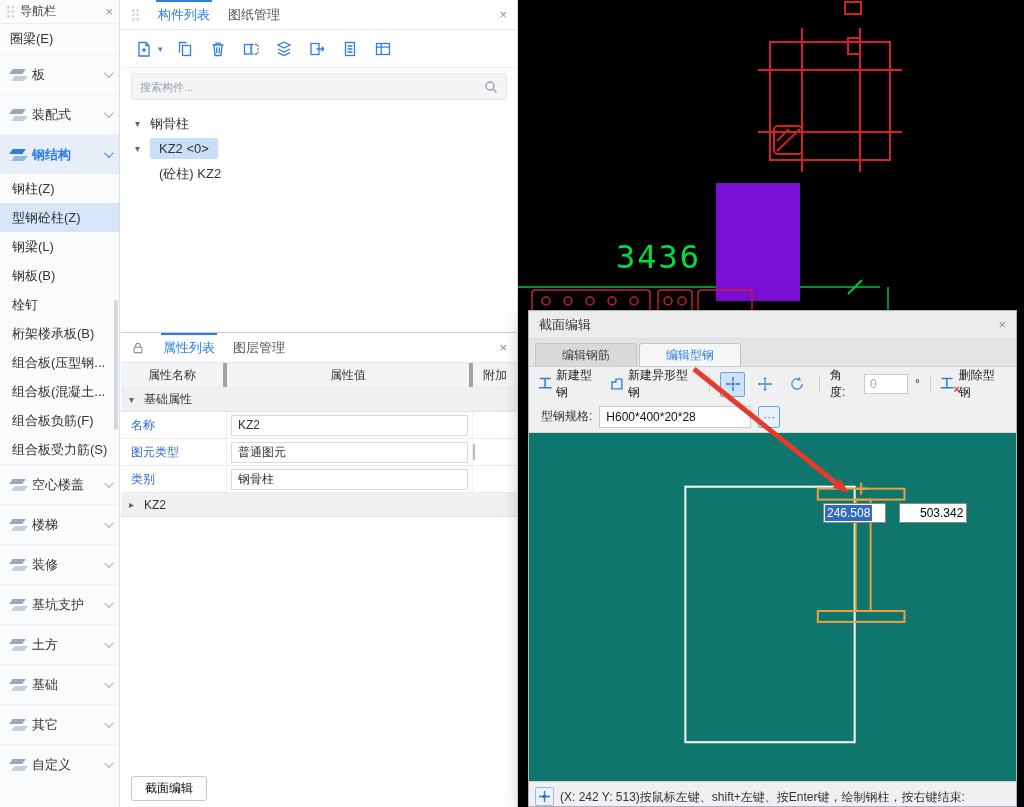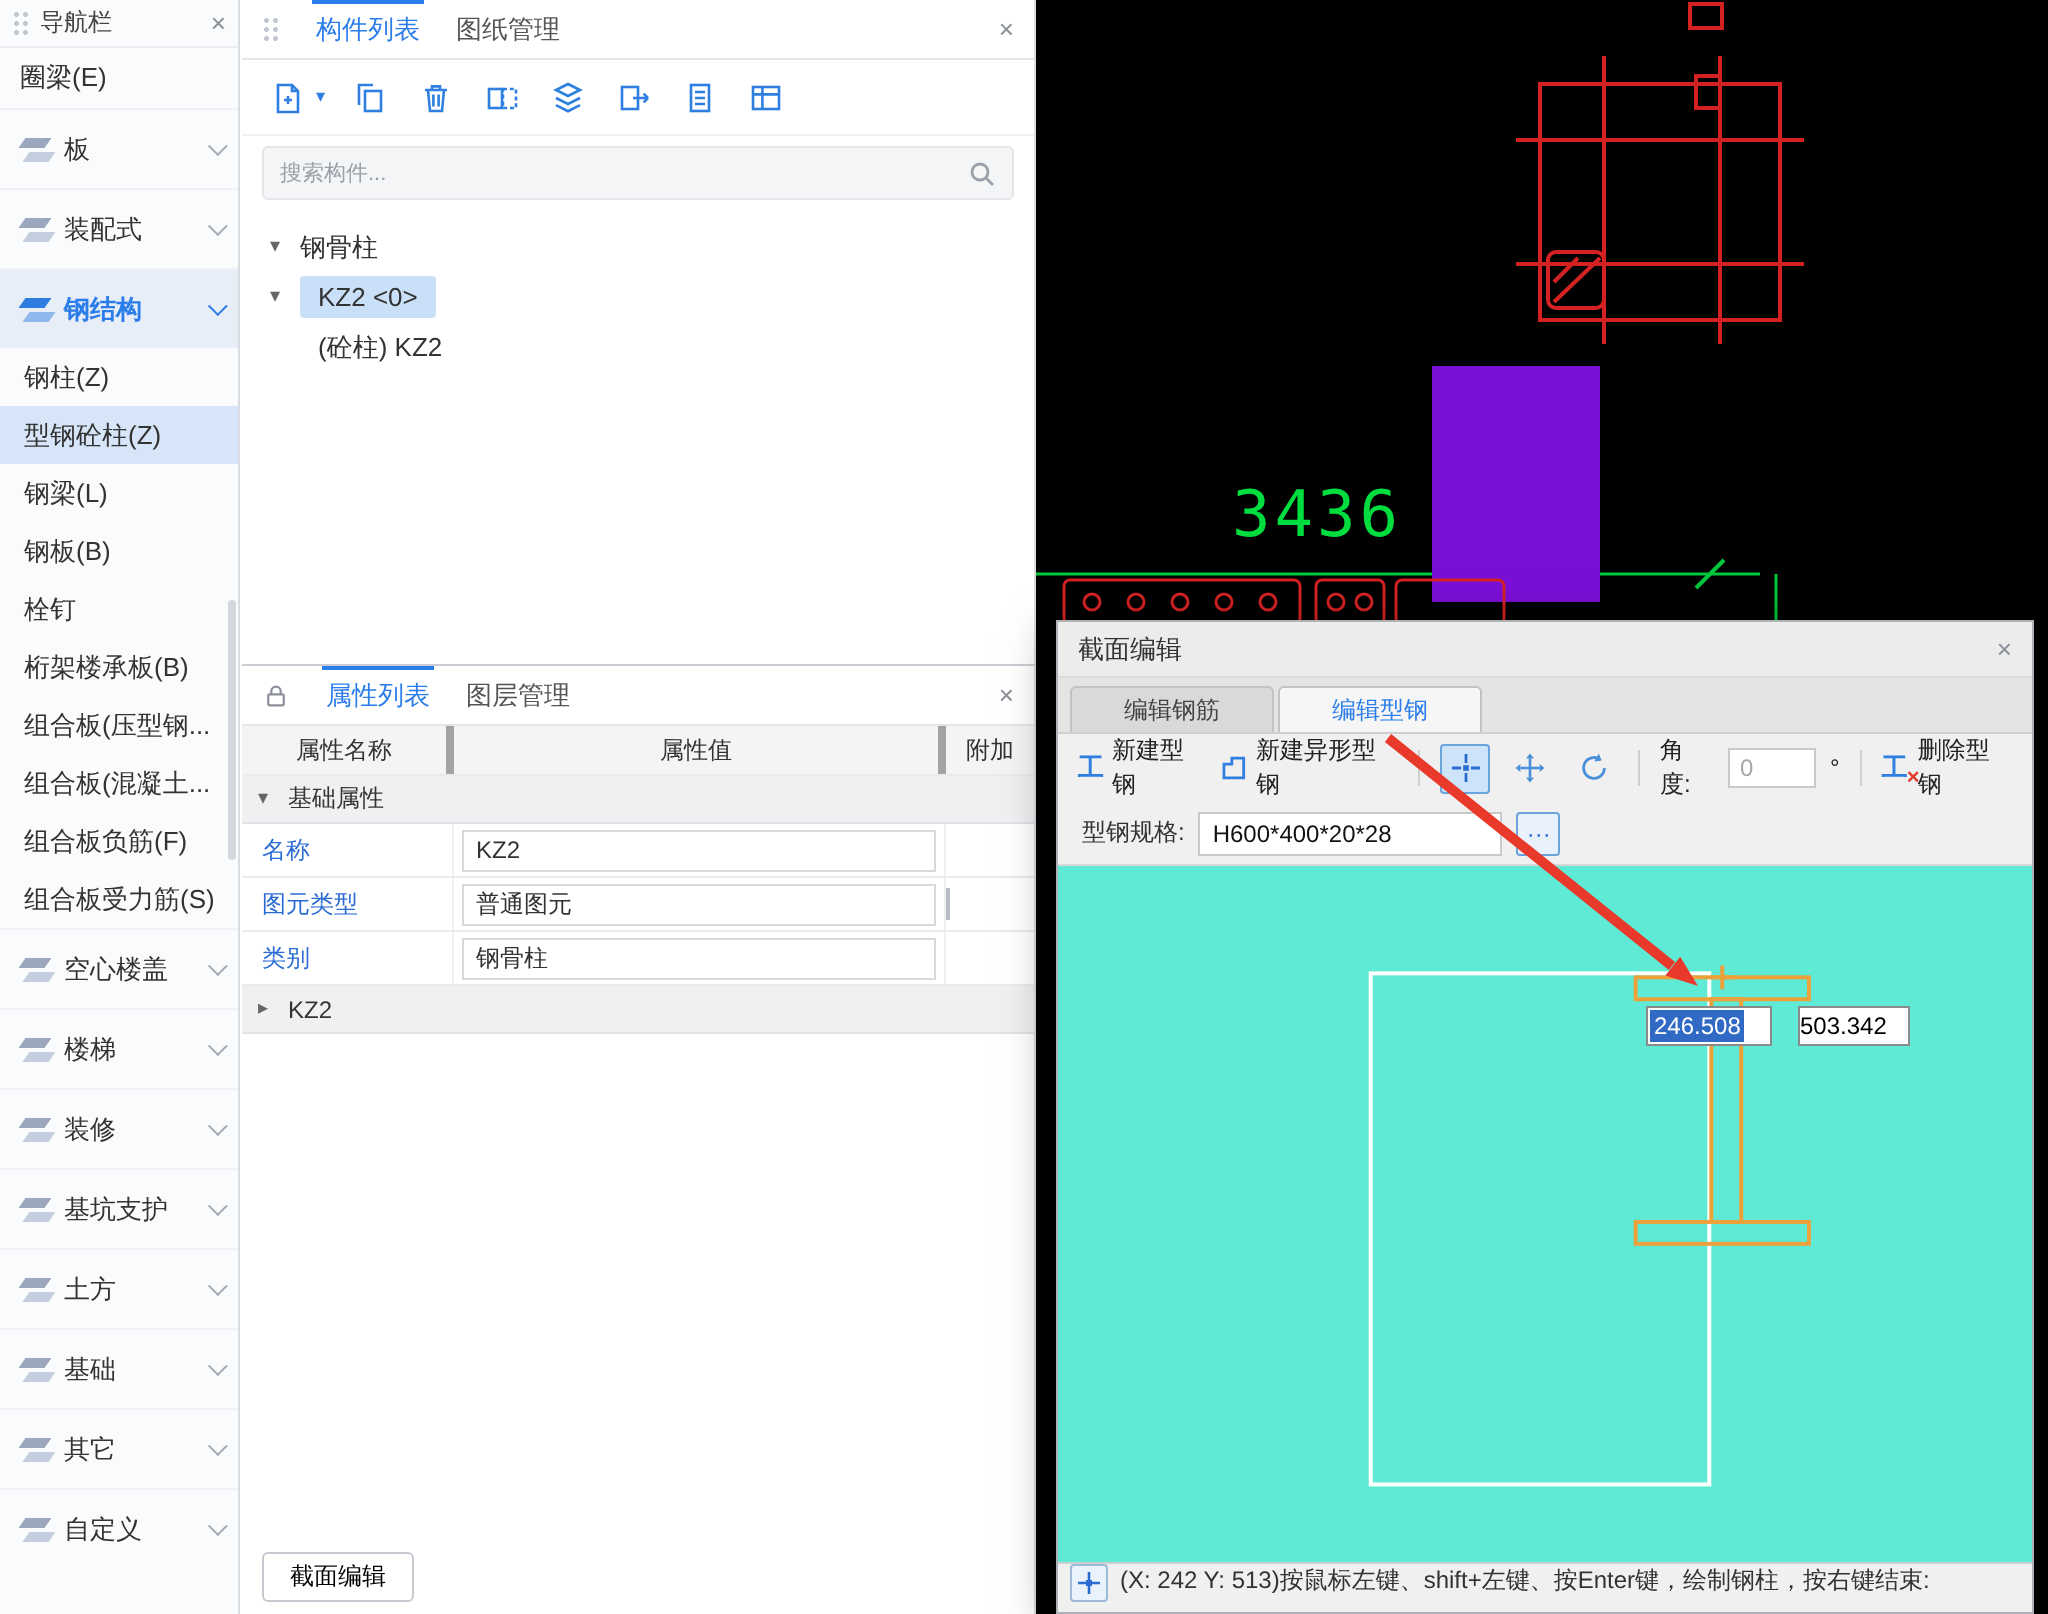--- a/index.html
+++ b/index.html
@@ -75,27 +75,27 @@
   .vsep{width:1px;height:18px;background:#cfcfcf;margin:0 3px}
   .tbtn{width:25px;height:25px;display:flex;align-items:center;justify-content:center;border:1px solid transparent;cursor:pointer;flex:none}
   .tbtn.on{background:#cde3f8;border-color:#6ba3dd;border-radius:2px}
   .tbtn svg{width:16px;height:16px}
   .angle-in{width:44px;height:20px;border:1px solid #c9c9c9;background:#fff;color:#a7a7a7;font-size:12px;padding:0 5px;outline:none}
   .delico{position:relative;color:#2e7fe0;font-weight:bold;font-size:13px;margin-right:1px}
   .delico em{position:absolute;right:-6px;bottom:-2px;font-style:normal;color:#e03a2a;font-size:11px;font-weight:bold}
   .dlg-spec{height:32px;display:flex;align-items:center;gap:7px;padding:0 12px;font-size:12px;border-bottom:1px solid #d8d8d8}
   .spec-in{width:152px;height:22px;border:1px solid #c9c9c9;background:#fff;font-size:12px;padding:0 6px;color:#111;outline:none}
   .dots-btn{width:22px;height:22px;border:1px solid #6ba3dd;background:#e8f1fc;color:#2b6cd4;font-size:12px;display:flex;align-items:center;justify-content:center;border-radius:2px;cursor:pointer;line-height:1}
-  .dlg-canvas{flex:1;position:relative;background:#5eead4;overflow:hidden}
+  .dlg-canvas{flex:1;position:relative;background:#0f766e;overflow:hidden}
   .cvs-val{position:absolute;height:20px;background:#fff;border:1px solid #8a8a8a;font-size:12px;display:flex;align-items:center}
   .v1{left:294px;top:70px;width:63px;padding-left:1px}
   .v1 span{background:#316ac5;color:#fff;padding:1px 2px}
-  .v2{left:370px;top:70px;width:56px;padding-left:0;color:#000}
+  .v2{left:370px;top:70px;width:68px;padding-left:20px;color:#000}
   .arrow-overlay{position:absolute;left:0;top:0;width:489px;height:497px;pointer-events:none;z-index:12}
-  .dlg-status{height:25px;display:flex;align-items:flex-start;gap:6px;padding:0 6px;font-size:12px;color:#333;background:#f0f0f0;border-top:1px solid #cfcfcf}
+  .dlg-status{height:25px;display:flex;align-items:flex-end;gap:6px;padding:0 6px;font-size:12px;color:#333;background:#f0f0f0;border-top:1px solid #cfcfcf}
   .statico{width:19px;height:19px;border:1px solid #9db9d8;background:#eaf2fb;display:flex;align-items:center;justify-content:center;flex:none;border-radius:2px}
   .statico svg{width:13px;height:13px}
 </style>
 </head>
 <body>
 
 <aside class="nav">
   <div class="nav-header">
     <span class="grip"></span>
     <span>导航栏</span>

